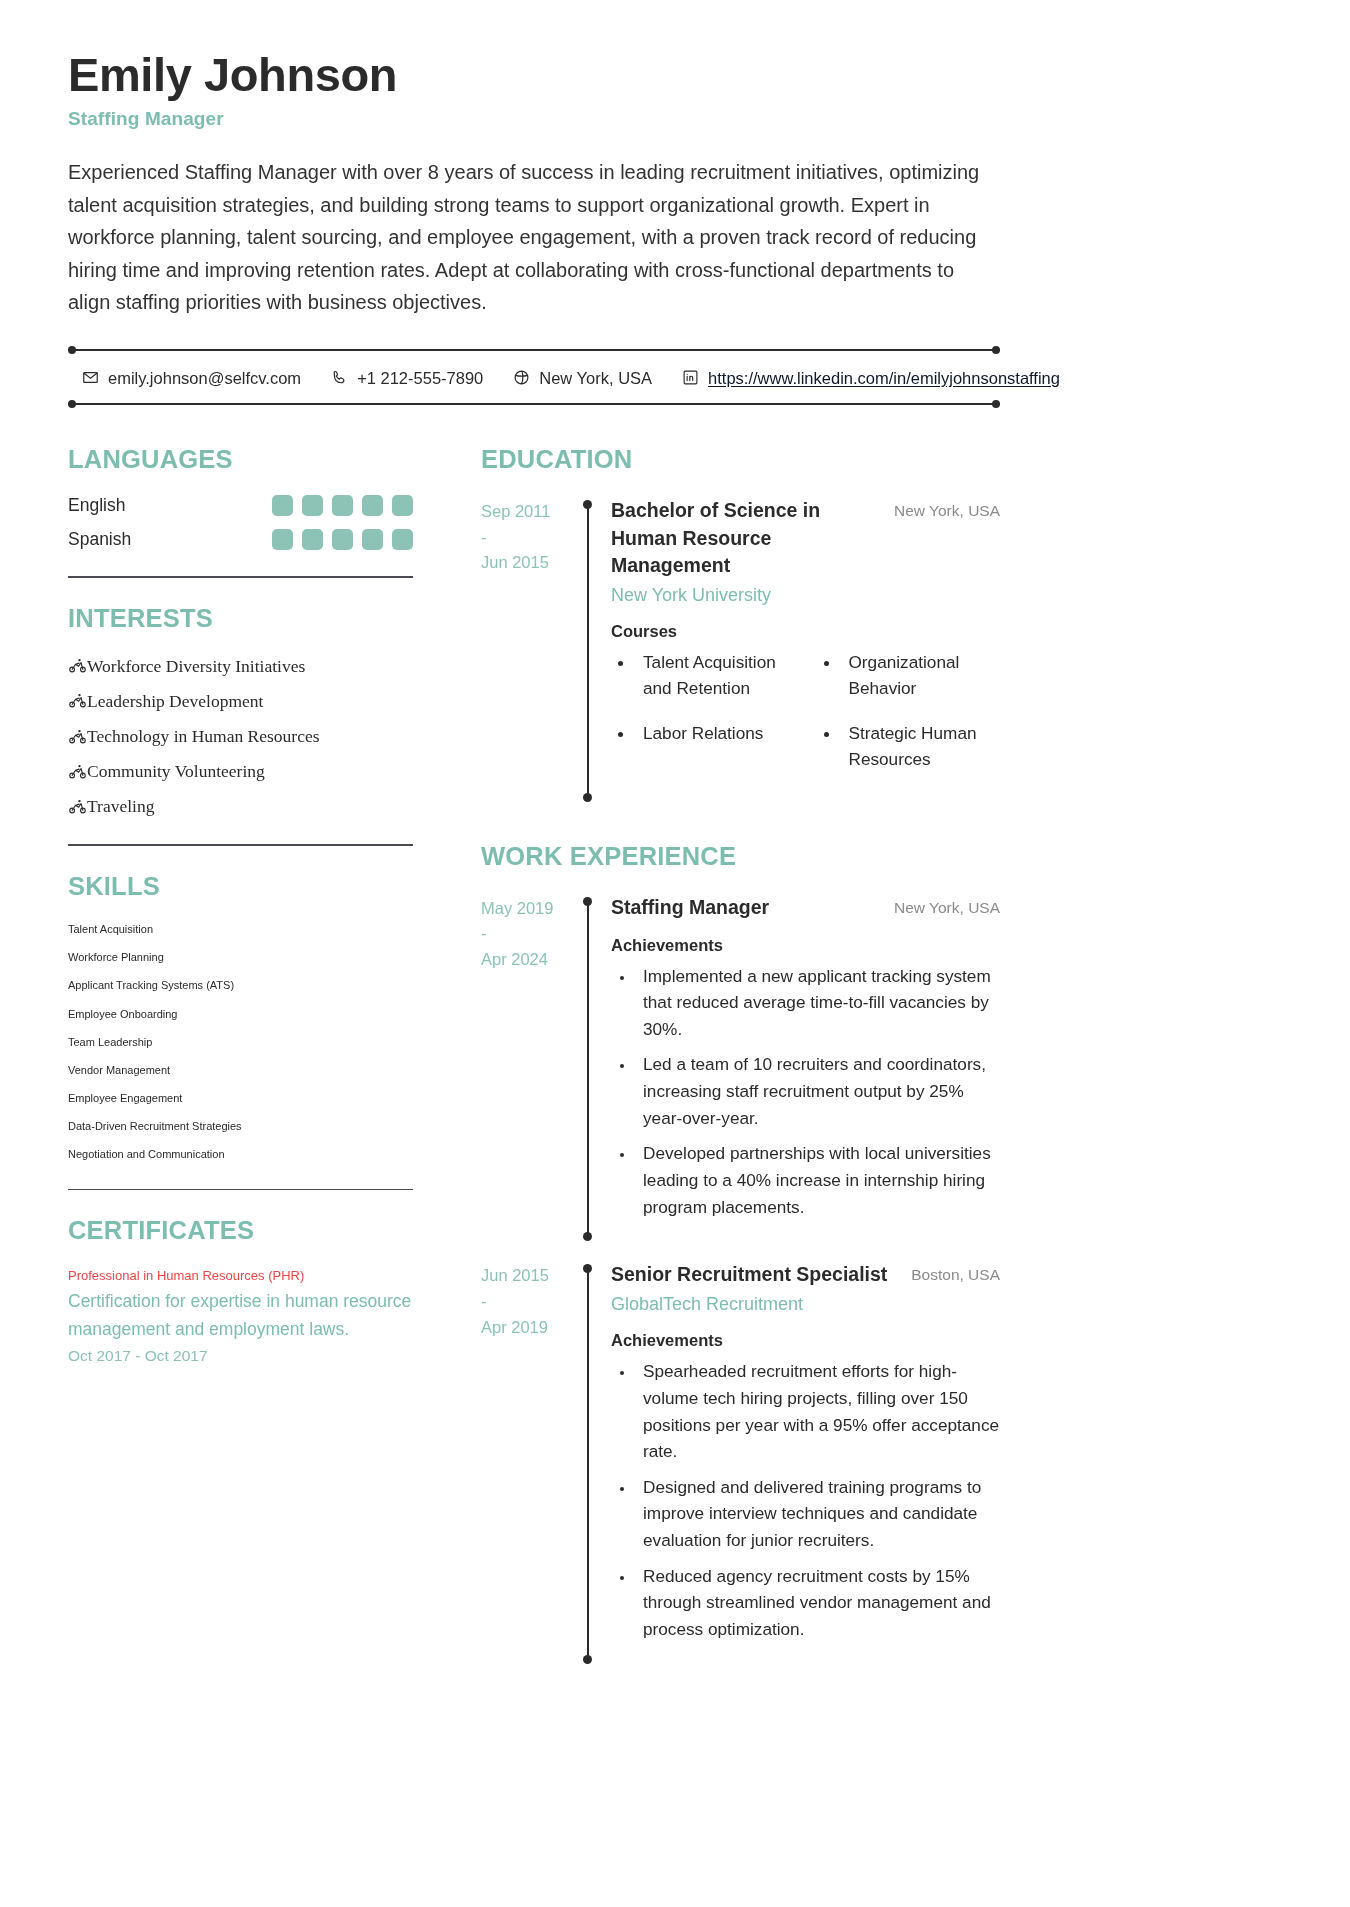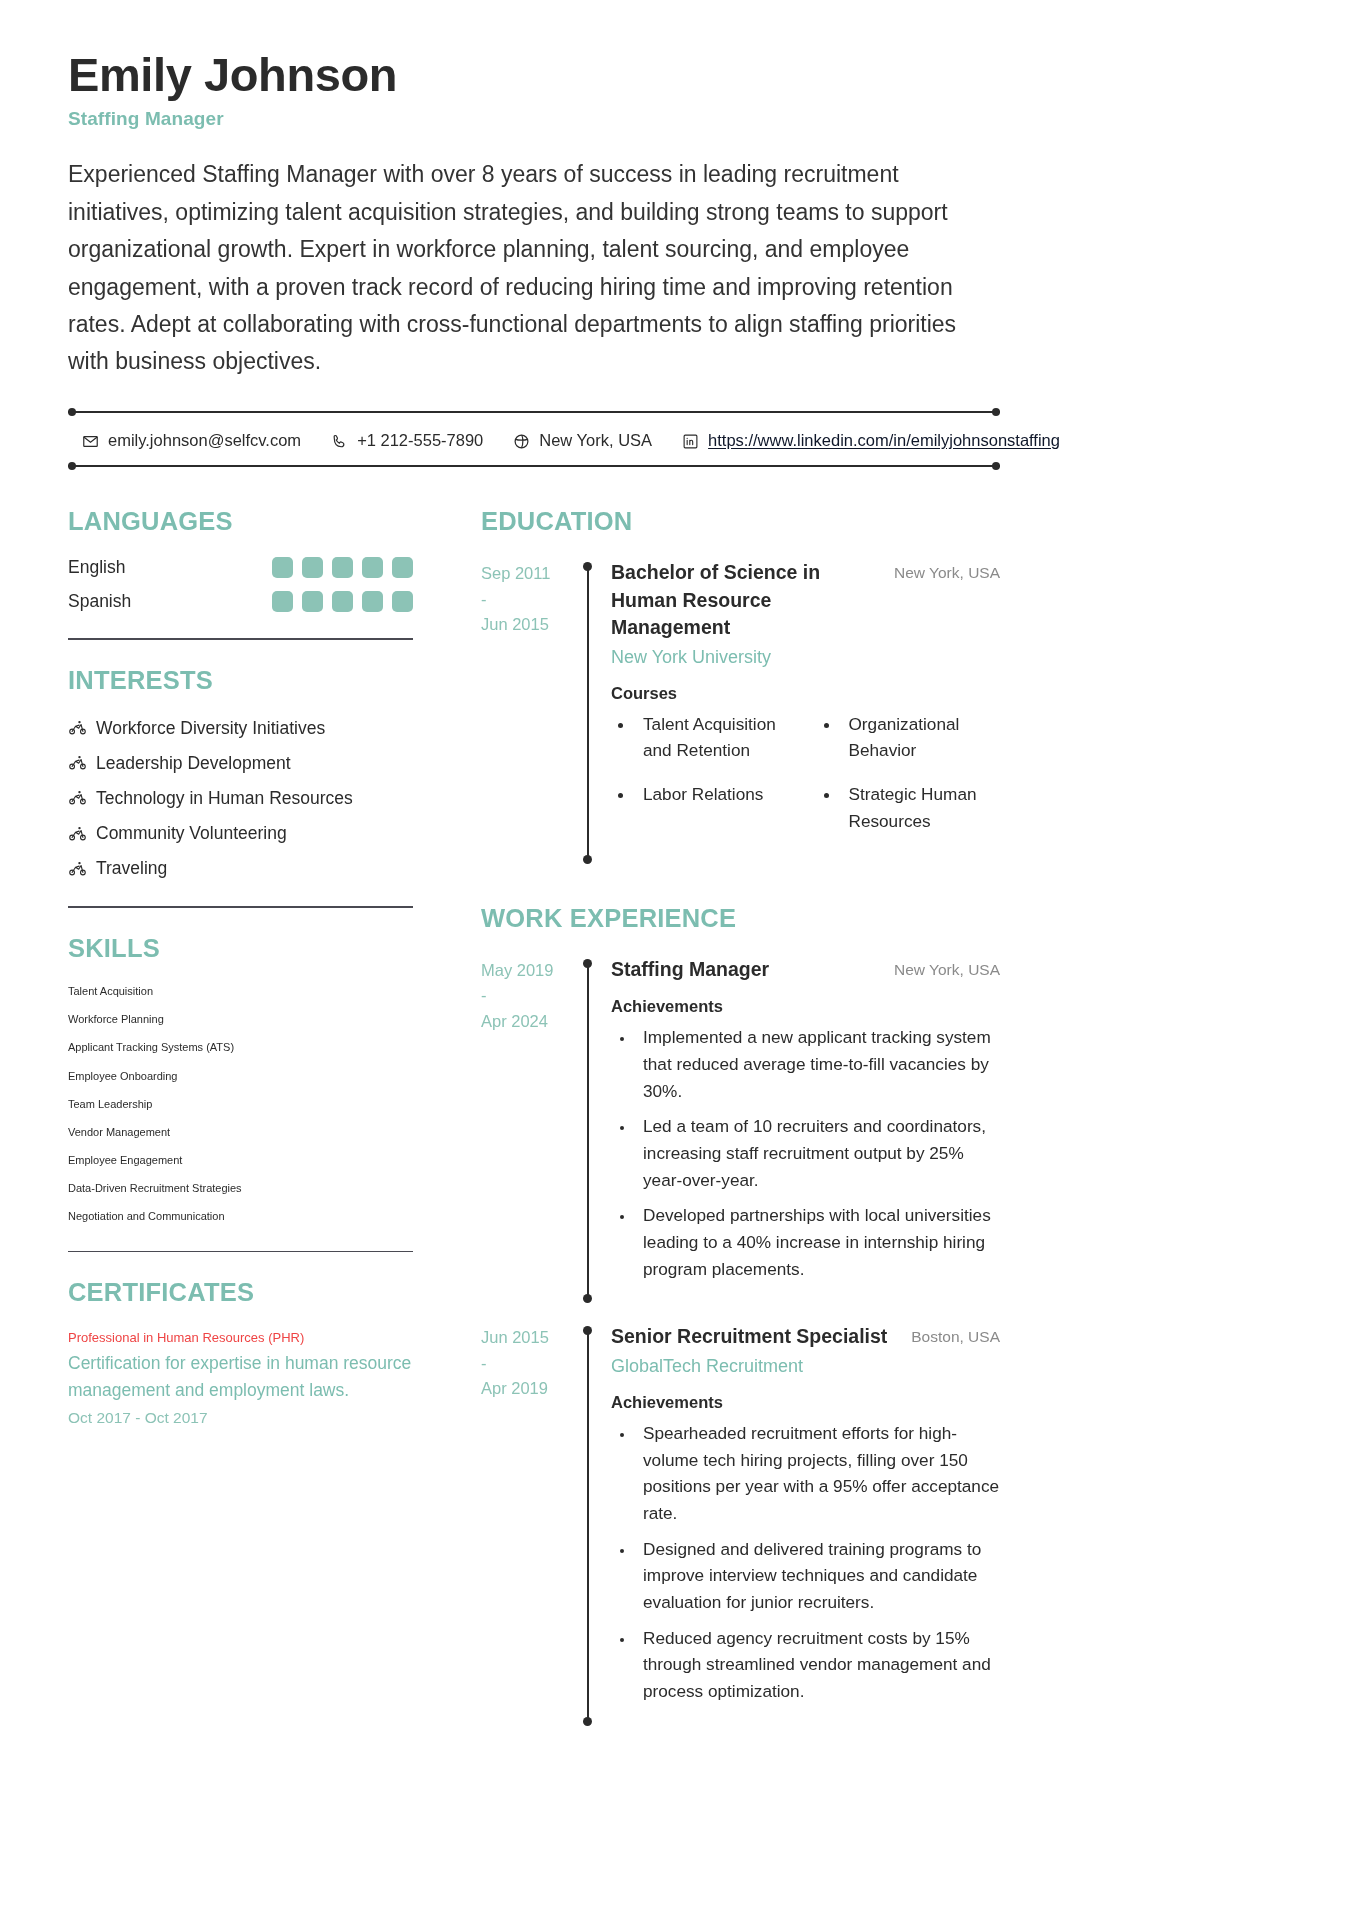--- a/index.html
+++ b/index.html
@@ -30,21 +30,21 @@
   }
   .job-title {
     font-size: 19px;
     font-weight: bold;
     color: #7cbdb0;
     margin-top: 6px;
     letter-spacing: 0.1px;
   }
   .summary {
     margin-top: 26px;
-    font-size: 23px;
+    font-size: 20px;
     line-height: 1.63;
     color: #333;
     max-width: 1190px;
   }
 
   
   .contact-wrap {
     margin-top: 30px;
     position: relative;
     padding: 14px 0 13px 0;
@@ -70,21 +70,21 @@
 
   .contact-row {
     display: flex;
     align-items: center;
     gap: 30px;
     padding: 6px 0 4px 14px;
     flex-wrap: nowrap;
   }
   .contact-item {
     display: flex;
-    align-items: flex-end;
+    align-items: flex-start;
     gap: 9px;
     font-size: 16.5px;
     color: #2b2b2b;
     white-space: nowrap;
   }
   .contact-item .ic { display: flex; align-items: center; }
   .contact-item a {
     color: #0f172a;
     text-decoration: underline;
     text-underline-offset: 2px;
@@ -129,22 +129,22 @@
     border-radius: 5px;
     background: #e3eeeb;
   }
   .dot-sq.on { background: #8cc3b6; }
 
   
   .interest-list { margin-top: 22px; }
   .interest-row {
     display: flex;
     align-items: center;
-    gap: 9px;
     margin-bottom: 11px;
+    font-family: Liberation Serif, serif;
   }
   .interest-row .ic { flex: 0 0 auto; display: flex; align-items: center; }
   .interest-label {
     font-size: 17.5px;
     color: #2b2b2b;
     line-height: 1.38;
   }
 
   
   .skill-list { margin-top: 22px; }

